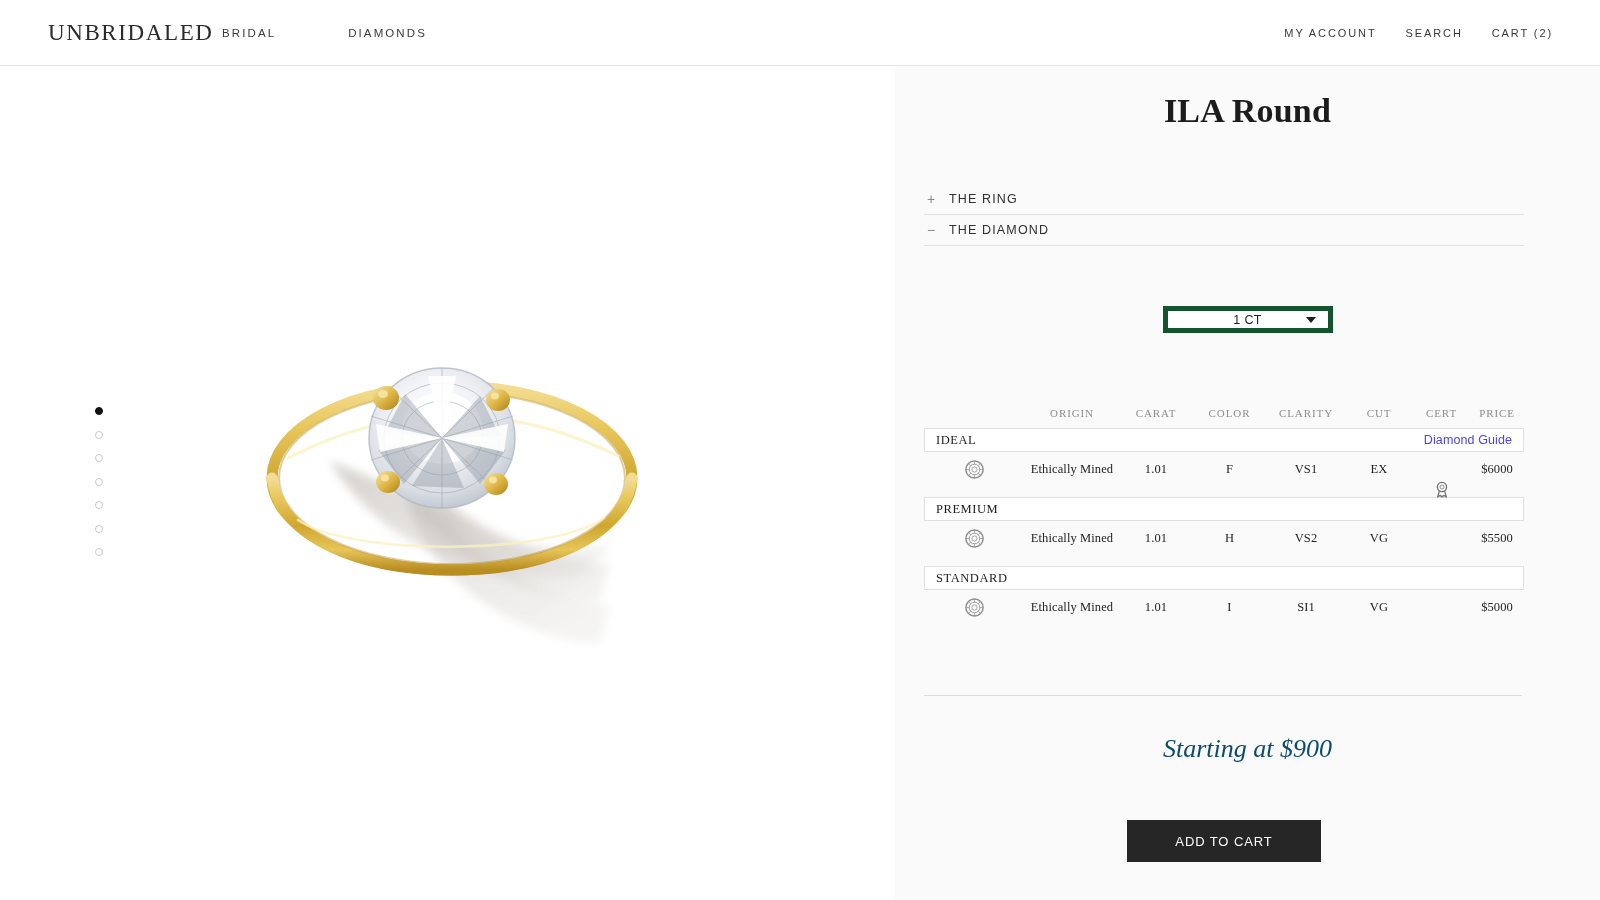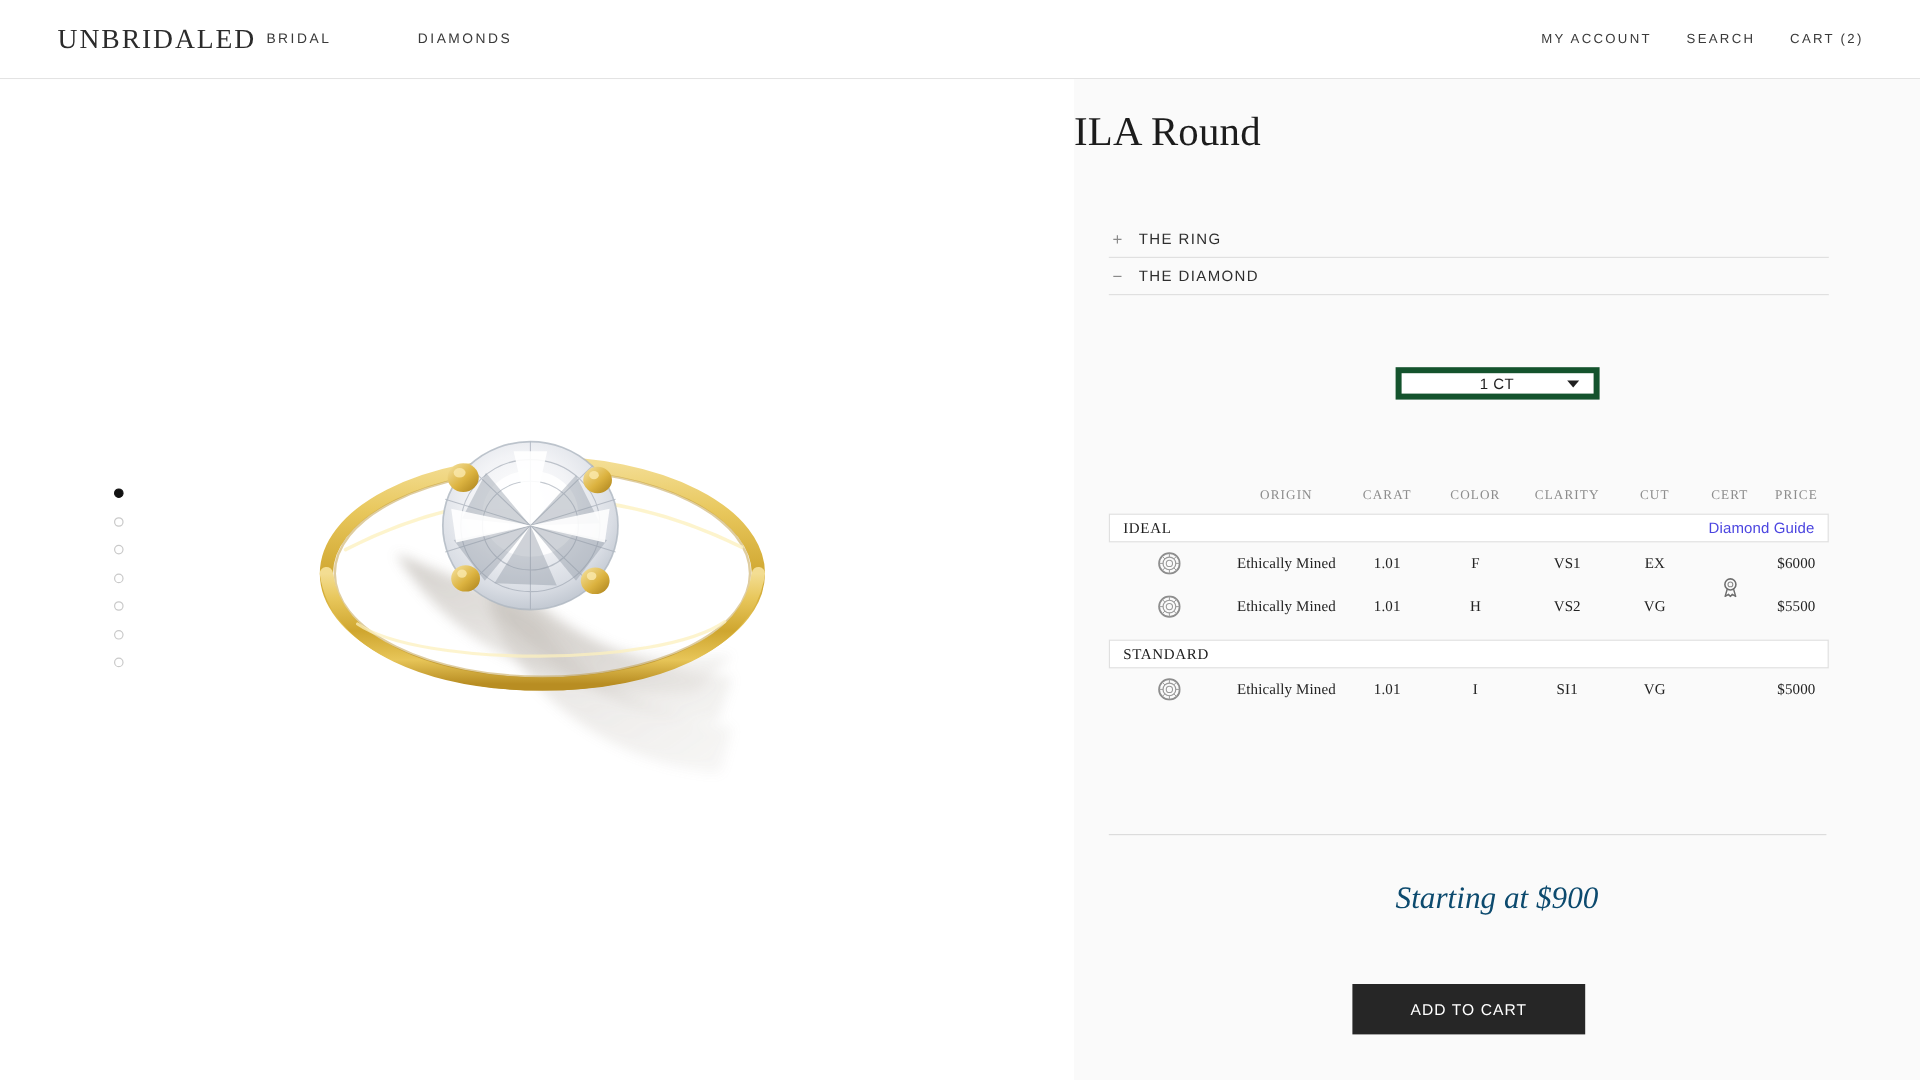--- a/index.html
+++ b/index.html
@@ -98,23 +98,24 @@
     position: absolute;
     top: 66px; left: 895px;
     width: 705px;
     height: 834px;
     background: #fafafa;
   }
   .product-title {
     position: absolute;
     top: 26px;
     width: 100%;
+    text-align: center;
     font-family: "Liberation Serif", serif;
     font-size: 34px;
-    font-weight: 400;
+    font-weight: 700;
     color: #1c1c1c;
     letter-spacing: 0.2px;
   }
 
   
   .accordion {
     position: absolute;
     top: 118px;
     left: 29px;
     width: 600px;
@@ -471,20 +472,24 @@
       <div class="c-cert cert-ico">
         <svg width="16" height="17" viewBox="0 0 16 17">
           <circle cx="8" cy="6" r="4.6" fill="none" stroke="#6e6e6e" stroke-width="1.3"></circle>
           <circle cx="8" cy="6" r="2" fill="none" stroke="#8a8a8a" stroke-width="0.9"></circle>
           <path d="M5.4 9.8 L3.6 16 L6.4 14.3 L8 16 L9.6 14.3 L12.4 16 L10.6 9.8" fill="none" stroke="#6e6e6e" stroke-width="1.2" stroke-linejoin="round"></path>
         </svg>
       </div>
       <span class="c-price">$6000</span>
     </div>
 
+    <div class="tier-bar">
+      <span class="tier-name">PREMIUM</span>
+      <span class="guide-link" style="visibility:hidden"></span>
+    </div>
     <div class="dia-row">
       <div class="c-shape shape-ico">
         <svg width="19" height="19" viewBox="0 0 19 19">
           <circle cx="9.5" cy="9.5" r="8.6" fill="none" stroke="#8d8d8d" stroke-width="1.5"></circle>
           <circle cx="9.5" cy="9.5" r="5.3" fill="none" stroke="#9a9a9a" stroke-width="1"></circle>
           <circle cx="9.5" cy="9.5" r="2.6" fill="none" stroke="#9a9a9a" stroke-width="0.9"></circle>
           <g stroke="#9a9a9a" stroke-width="0.8">
             <path d="M9.5 1 L9.5 4.3"></path>
               <path d="M9.5 14.7 L9.5 18"></path>
             <path d="M1 9.5 L4.3 9.5"></path>

